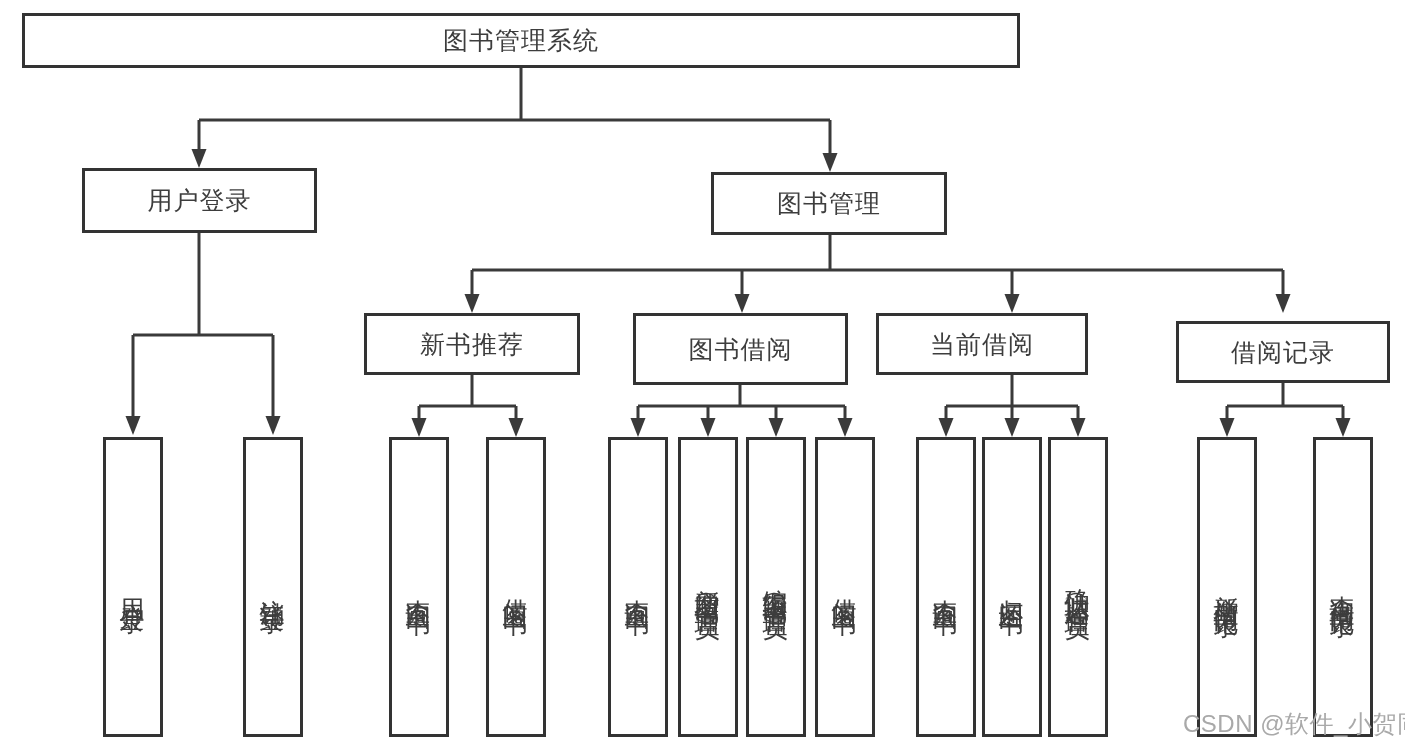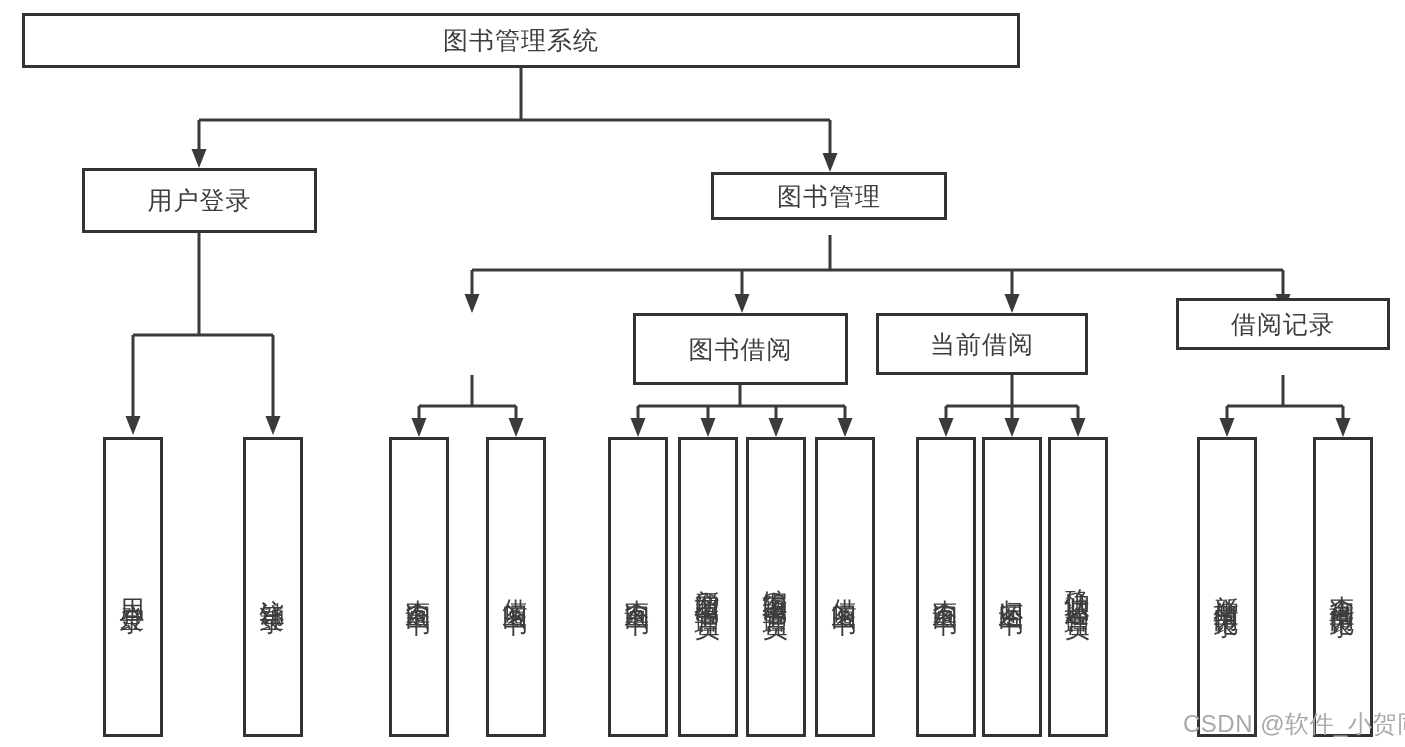--- a/index.html
+++ b/index.html
@@ -39,25 +39,25 @@
   .vtext {
     writing-mode: vertical-rl;
     text-orientation: mixed;
     letter-spacing: 4px;
     white-space: nowrap;
   }
 
   
   #nd-root          { left: 22px;   top: 13px;  width: 998px; height: 55px; }
   #nd-user-login    { left: 82px;   top: 168px; width: 235px; height: 65px; }
-  #nd-book-mgmt     { left: 711px;  top: 172px; width: 236px; height: 48px; }
+  #nd-book-mgmt     { left: 711px;  top: 172px; width: 236px; height: 63px; }
   #nd-new-book      { left: 364px;  top: 313px; width: 216px; height: 62px; }
   #nd-book-borrow   { left: 633px;  top: 313px; width: 215px; height: 72px; }
   #nd-current-borrow{ left: 876px;  top: 313px; width: 212px; height: 62px; }
-  #nd-borrow-record { left: 1176px; top: 298px; width: 214px; height: 52px; }
+  #nd-borrow-record { left: 1176px; top: 321px; width: 214px; height: 62px; }
 
   .leaf { top: 437px; height: 300px; width: 60px; }
   #lf-ul-1 { left: 103px; }
   #lf-ul-2 { left: 243px; }
   #lf-nb-1 { left: 389px; }
   #lf-nb-2 { left: 486px; }
   #lf-bb-1 { left: 608px; }
   #lf-bb-2 { left: 678px; }
   #lf-bb-3 { left: 746px; }
   #lf-bb-4 { left: 815px; }
@@ -118,20 +118,21 @@
     <polygon class="arrow" points="1070.5,418 1085.5,418 1078,437"></polygon>
     <polygon class="arrow" points="1219.5,418 1234.5,418 1227,437"></polygon>
     <polygon class="arrow" points="1335.5,418 1350.5,418 1343,437"></polygon>
   </svg>
 
   <div class="box" id="nd-root">图书管理系统</div>
 
   <div class="box" id="nd-user-login">用户登录</div>
   <div class="box" id="nd-book-mgmt">图书管理</div>
 
+  <div class="box" id="nd-new-book">新书推荐</div>
   <div class="box" id="nd-book-borrow">图书借阅</div>
   <div class="box" id="nd-current-borrow">当前借阅</div>
   <div class="box" id="nd-borrow-record">借阅记录</div>
 
   <div class="box vbox leaf" id="lf-ul-1">
     <span class="vtext">用户登录</span>
   </div>
   <div class="box vbox leaf" id="lf-ul-2">
     <span class="vtext">注销登录</span>
   </div>

